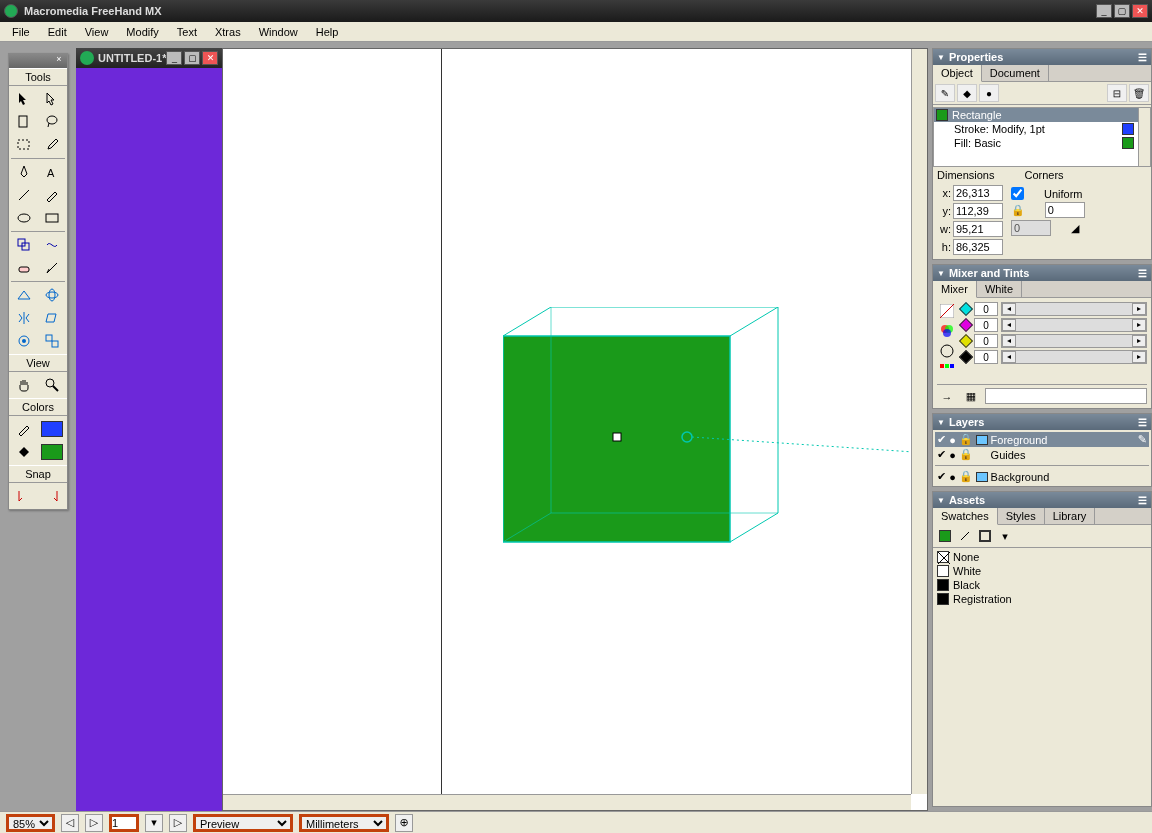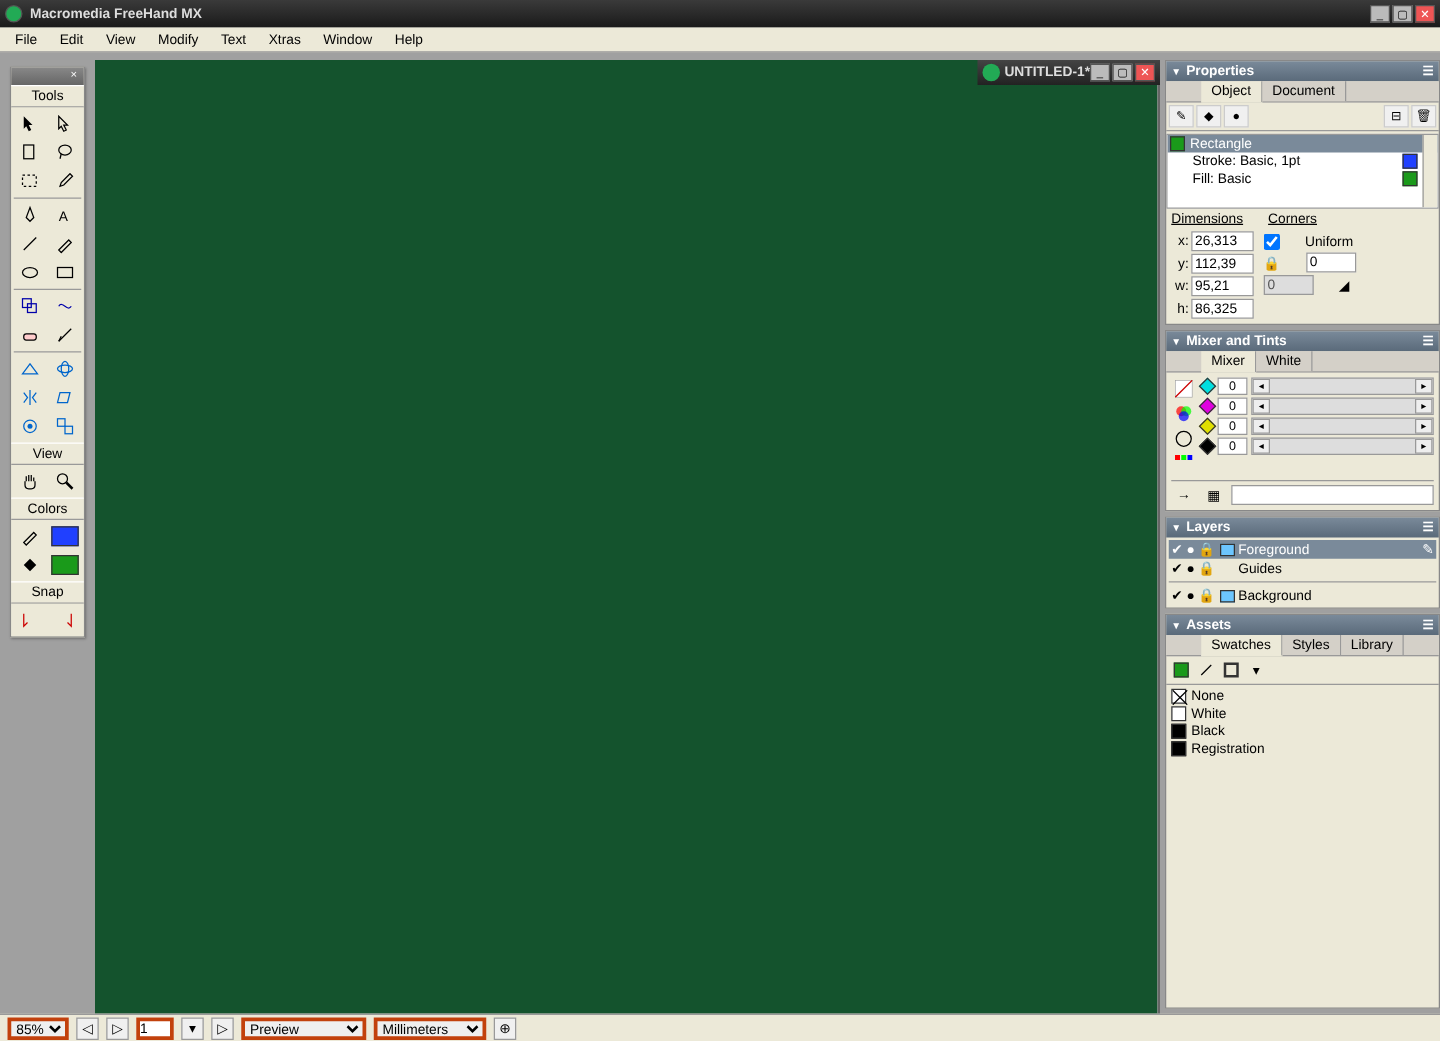--- a/index.html
+++ b/index.html
@@ -14,34 +14,34 @@
 .menuitem { padding: 2px 8px; cursor: pointer; }
 .mainarea { flex: 1; display: flex; background: #a0a0a0; overflow:hidden;}
 .tools-float { position:absolute; left:8px; top:53px; width:60px; background:#ece9d8; border:1px solid #888; box-shadow:1px 1px 2px rgba(0,0,0,.3); z-index:10;}
 .tools-float .tf-title { background:linear-gradient(#888,#666); height:14px; display:flex; justify-content:flex-end; padding:0 2px;}
 .tf-title .tfx { width:12px;height:12px; font-size:9px; text-align:center; cursor:pointer; color:#fff;}
 .section-hdr { background:#ece9d8; text-align:center; padding:2px 0; border-top:1px solid #fff; border-bottom:1px solid #999; font-size:11px;}
 .toolgrid { display:grid; grid-template-columns:1fr 1fr; gap:1px; padding:2px; background:#ece9d8;}
 .toolbtn { width:26px; height:22px; background:#ece9d8; border:1px solid #ece9d8; display:flex;align-items:center;justify-content:center; cursor:pointer;}
 .toolsep { grid-column:1/3; height:1px; background:#999; margin:1px 0;}
 .colorswatch { width:22px; height:16px; border:1px solid #333;}
-.docarea { flex:1; display:flex; flex-direction:column; margin:6px 4px 0 76px; background:#14532d;align-items:flex-end;}
+.docarea { flex:1; display:flex; flex-direction:row; margin:6px 4px 0 76px; background:#6d28d9;}
 .doctitle { background:linear-gradient(#444,#222); height:20px; display:flex; align-items:center; color:#ddd; padding:0 4px;}
 .doctitle .dttxt { flex:1; font-weight:bold;}
 .canvas-wrap { flex:1; background:#fff; position:relative; overflow:hidden; border:1px solid #666;}
 .canvas-scroll-v { position:absolute; right:0; top:0; bottom:16px; width:16px; background:#ece9d8; border-left:1px solid #999;}
 .canvas-scroll-h { position:absolute; left:0; right:16px; bottom:0; height:16px; background:#ece9d8; border-top:1px solid #999;}
 .page { position:absolute; left:218px; top:0; width:508px; height:752px; border-left:1px solid #333; border-right:1px solid #333;}
 .cube-svg { position:absolute; left:280px; top:258px; }
 .rightpanels { width:220px; background:#a0a0a0; display:flex; flex-direction:column; margin-top:6px;}
 .panel { background:#ece9d8; border:1px solid #888; margin-bottom:4px;}
 .panel-hdr { background:linear-gradient(#7a8a9a,#5a6a7a); color:#fff; font-weight:bold; padding:2px 4px; display:flex; align-items:center; font-size:11px;}
 .panel-hdr .tri { margin-right:4px; font-size:8px;}
 .panel-hdr .pmenu { margin-left:auto; font-size:10px; cursor:pointer;}
-.panel-tabs { display:flex; background:#d4d0c8; border-bottom:1px solid #999;padding-left:28px;}
+.panel-tabs { display:flex; background:#d4d0c8; border-bottom:1px solid #999;}
 .ptab { padding:2px 8px; background:#d4d0c8; border-right:1px solid #999; cursor:pointer;}
 .ptab.active { background:#ece9d8; border-bottom:1px solid #ece9d8; margin-bottom:-1px;}
 .panel-body { padding:4px; font-size:11px;}
 .obj-toolbar { display:flex; gap:2px; padding:2px; border-bottom:1px solid #999;}
 .obj-toolbar .tb { width:20px; height:18px; border:1px solid #ccc; background:#f0f0f0; cursor:pointer; display:flex;align-items:center;justify-content:center;font-size:10px;}
 .obj-tree { border:1px solid #999; background:#fff; margin:2px 0; height:60px; overflow:auto; position:relative;}
 .tree-row { display:flex; align-items:center; padding:1px 2px; gap:4px;}
 .tree-row.selected { background:#7a8a9a; color:#fff;}
 .tree-row .sw { width:12px; height:12px; border:1px solid #333;}
 .dim-section { display:flex; gap:8px; padding:4px;}
@@ -58,21 +58,21 @@
 .mixer-row .slider .strack { flex:1;}
 .layer-row { display:flex; align-items:center; gap:3px; padding:1px 2px;}
 .layer-row.selected { background:#7a8a9a; color:#fff;}
 .layer-row .lsw { width:12px; height:10px; border:1px solid #333;}
 .swatch-row { display:flex; align-items:center; gap:4px; padding:1px 2px;}
 .swatch-row .ssw { width:12px; height:12px; border:1px solid #333;}
 .statusbar { height:22px; background:#ece9d8; border-top:1px solid #999; display:flex; align-items:center; padding:0 6px; gap:6px;}
 .statusbar select, .statusbar input { height:18px; border:3px solid #c2410c; font-size:11px;}
 .statusbar .sbtn { width:18px; height:18px; border:1px solid #999; background:#f0f0f0; cursor:pointer; display:flex;align-items:center;justify-content:center;}
 svg.tool-icon { width:16px; height:16px; }
-.corners-hdr { display:flex; gap:20px; font-size:11px; padding:0 4px;text-decoration:underline;}
+.corners-hdr { display:flex; gap:30px; font-size:11px; padding:0 4px;}
 .corn-col { display:flex; flex-direction:column; gap:2px; margin-top:2px;}
 .corn-col .fld { display:flex; align-items:center; gap:20px;}
 .corn-col .fld input[type=text] { width:40px; height:16px; border:1px solid #999; padding:0 2px;}
 </style>
 </head>
 <body>
 
 <div class="titlebar">
   <div class="logo"></div>
   <div class="title">Macromedia FreeHand MX</div>
@@ -325,21 +325,21 @@
         <div style="flex:1"></div>
         <div class="tb">⊟</div>
         <div class="tb">🗑</div>
       </div>
       <div class="obj-tree">
         <div class="tree-row selected">
           <div class="sw" style="background:#1a9a1a"></div>
           <span>Rectangle</span>
         </div>
         <div class="tree-row" style="padding-left:20px">
-          <span>Stroke: Basic, 1pt</span>
+          <span>Stroke: Modify, 1pt</span>
           <div class="sw" style="background:#2040ff;margin-left:auto;margin-right:14px"></div>
         </div>
         <div class="tree-row" style="padding-left:20px">
           <span>Fill: Basic</span>
           <div class="sw" style="background:#1a9a1a;margin-left:auto;margin-right:14px"></div>
         </div>
         <div style="position:absolute;right:0;top:0;bottom:0;width:12px;background:#ece9d8;border-left:1px solid #999"></div>
       </div>
       <div class="corners-hdr">
         <span>Dimensions</span>

